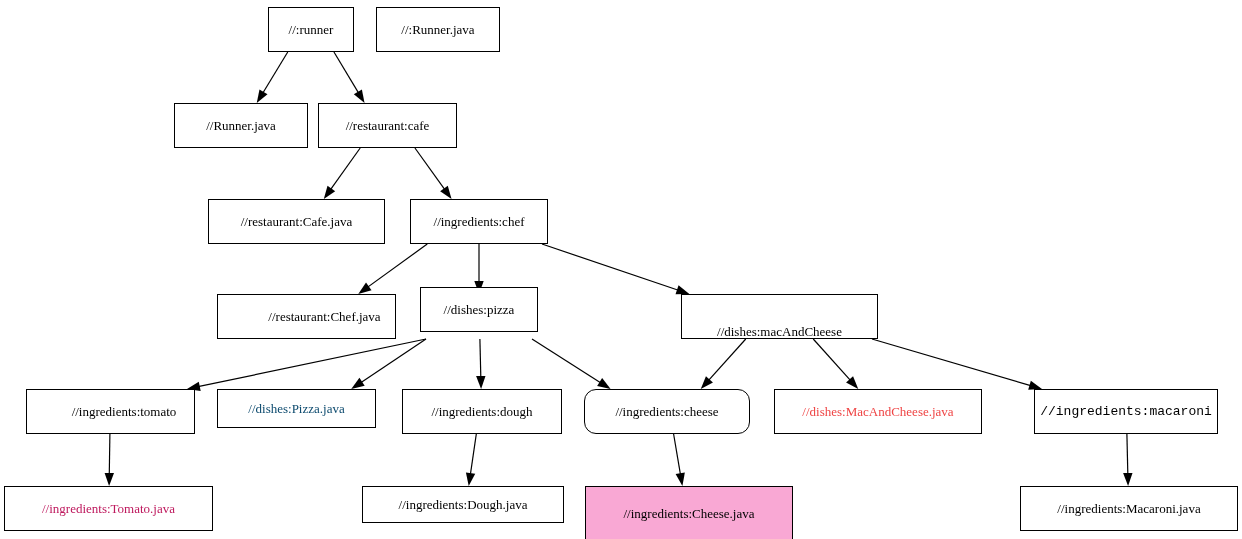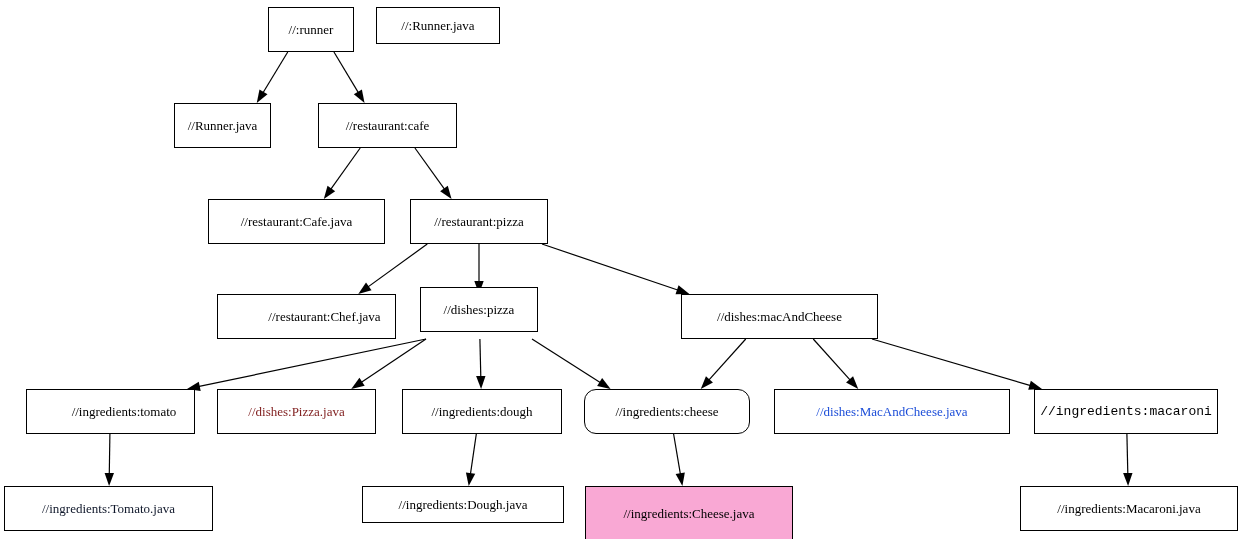--- a/index.html
+++ b/index.html
@@ -75,63 +75,63 @@
       <polygon points="468.7,486 465.9294345929367,472.45695871212143 475.23061845950645,473.8163625080047" fill="#000000"></polygon>
       <line x1="673.6" y1="434" x2="680.731416963071" y2="476.14019114541907" stroke="#000000" stroke-width="1.2"></line>
       <polygon points="682.4,486 675.5967318903392,473.96648251640147 684.8649522136452,472.39801446168815" fill="#000000"></polygon>
       <line x1="1126.9" y1="434" x2="1127.8692921921272" y2="476.00266165885205" stroke="#000000" stroke-width="1.2"></line>
       <polygon points="1128.1,486 1123.101330829426,473.1118928262078 1132.4988288701052,472.8950274868076" fill="#000000"></polygon>
     </svg>
   <div id="nodes">
       <div class="node" style="left: 268px; top: 7px; width: 86px; height: 45px; border-color: rgb(0, 0, 0); background: rgb(255, 255, 255); color: rgb(0, 0, 0);">
         <span>//:runner</span>
       </div>
-      <div class="node" style="left: 376px; top: 7px; width: 124px; height: 37px; border-color: rgb(0, 0, 0); background: rgb(255, 255, 255); color: rgb(0, 0, 0);">
+      <div class="node" style="left: 376px; top: 7px; width: 124px; height: 45px; border-color: rgb(0, 0, 0); background: rgb(255, 255, 255); color: rgb(0, 0, 0);">
         <span>//:Runner.java</span>
       </div>
-      <div class="node" style="left: 174px; top: 103px; width: 97px; height: 45px; border-color: rgb(0, 0, 0); background: rgb(255, 255, 255); color: rgb(0, 0, 0);">
+      <div class="node" style="left: 174px; top: 103px; width: 134px; height: 45px; border-color: rgb(0, 0, 0); background: rgb(255, 255, 255); color: rgb(0, 0, 0);">
         <span>//Runner.java</span>
       </div>
       <div class="node" style="left: 318px; top: 103px; width: 139px; height: 45px; border-color: rgb(0, 0, 0); background: rgb(255, 255, 255); color: rgb(0, 0, 0);">
         <span>//restaurant:cafe</span>
       </div>
       <div class="node" style="left: 208px; top: 199px; width: 177px; height: 45px; border-color: rgb(0, 0, 0); background: rgb(255, 255, 255); color: rgb(0, 0, 0);">
         <span>//restaurant:Cafe.java</span>
       </div>
       <div class="node" style="left: 410px; top: 199px; width: 138px; height: 45px; border-color: rgb(0, 0, 0); background: rgb(255, 255, 255); color: rgb(0, 0, 0);">
-        <span>//restaurant:pizza</span>
+        <span>//ingredients:chef</span>
       </div>
       <div class="node" style="left: 217px; top: 294px; width: 179px; height: 45px; border-color: rgb(0, 0, 0); background: rgb(255, 255, 255); color: rgb(0, 0, 0); padding-left: 36px;">
         <span>//restaurant:Chef.java</span>
       </div>
       <div class="node" style="left: 420px; top: 287px; width: 118px; height: 45px; border-color: rgb(0, 0, 0); background: rgb(255, 255, 255); color: rgb(0, 0, 0);">
         <span>//dishes:pizza</span>
       </div>
-      <div class="node" style="left: 681px; top: 294px; width: 197px; height: 45px; border-color: rgb(0, 0, 0); background: rgb(255, 255, 255); color: rgb(0, 0, 0);">
+      <div class="node" style="left: 681px; top: 294px; width: 197px; height: 45px; border-color: rgb(0, 0, 0); background: rgb(255, 255, 255); color: rgb(0, 0, 0); align-items: flex-end;">
         <span>//dishes:macAndCheese</span>
       </div>
       <div class="node" style="left: 26px; top: 389px; width: 169px; height: 45px; border-color: rgb(0, 0, 0); background: rgb(255, 255, 255); color: rgb(0, 0, 0); padding-left: 27px;">
         <span>//ingredients:tomato</span>
       </div>
-      <div class="node" style="left: 217px; top: 389px; width: 159px; height: 45px; border-color: rgb(0, 0, 0); background: rgb(255, 255, 255); color: #7f1d1d; text-align: right;">
+      <div class="node" style="left: 217px; top: 389px; width: 159px; height: 39px; border-color: rgb(0, 0, 0); background: rgb(255, 255, 255); color: #0c4a6e; text-align: right;">
         <span>//dishes:Pizza.java</span>
       </div>
       <div class="node" style="left: 402px; top: 389px; width: 160px; height: 45px; border-color: rgb(0, 0, 0); background: rgb(255, 255, 255); color: rgb(0, 0, 0);">
         <span>//ingredients:dough</span>
       </div>
       <div class="node" style="left: 584px; top: 389px; width: 166px; height: 45px; border-color: rgb(0, 0, 0); background: rgb(255, 255, 255); color: rgb(0, 0, 0); border-radius: 12px;">
         <span>//ingredients:cheese</span>
       </div>
-      <div class="node" style="left: 774px; top: 389px; width: 236px; height: 45px; border-color: rgb(0, 0, 0); background: rgb(255, 255, 255); color: #1d4ed8;">
+      <div class="node" style="left: 774px; top: 389px; width: 208px; height: 45px; border-color: rgb(0, 0, 0); background: rgb(255, 255, 255); color: #ef4444;">
         <span>//dishes:MacAndCheese.java</span>
       </div>
       <div class="node" style="left: 1034px; top: 389px; width: 184px; height: 45px; border-color: rgb(0, 0, 0); background: rgb(255, 255, 255); color: rgb(0, 0, 0); font-family: Liberation Mono, monospace;">
         <span>//ingredients:macaroni</span>
       </div>
-      <div class="node" style="left: 4px; top: 486px; width: 209px; height: 45px; border-color: rgb(0, 0, 0); background: rgb(255, 255, 255); color: #0f172a; text-align: center;">
+      <div class="node" style="left: 4px; top: 486px; width: 209px; height: 45px; border-color: rgb(0, 0, 0); background: rgb(255, 255, 255); color: #be185d; text-align: center;">
         <span>//ingredients:Tomato.java</span>
       </div>
       <div class="node" style="left: 362px; top: 486px; width: 202px; height: 37px; border-color: rgb(0, 0, 0); background: rgb(255, 255, 255); color: rgb(0, 0, 0);">
         <span>//ingredients:Dough.java</span>
       </div>
       <div class="node" style="left: 585px; top: 486px; width: 208px; height: 55px; border-color: rgb(0, 0, 0); background: #f9a8d4; color: rgb(0, 0, 0);">
         <span>//ingredients:Cheese.java</span>
       </div>
       <div class="node" style="left: 1020px; top: 486px; width: 218px; height: 45px; border-color: rgb(0, 0, 0); background: rgb(255, 255, 255); color: rgb(0, 0, 0);">
         <span>//ingredients:Macaroni.java</span>

